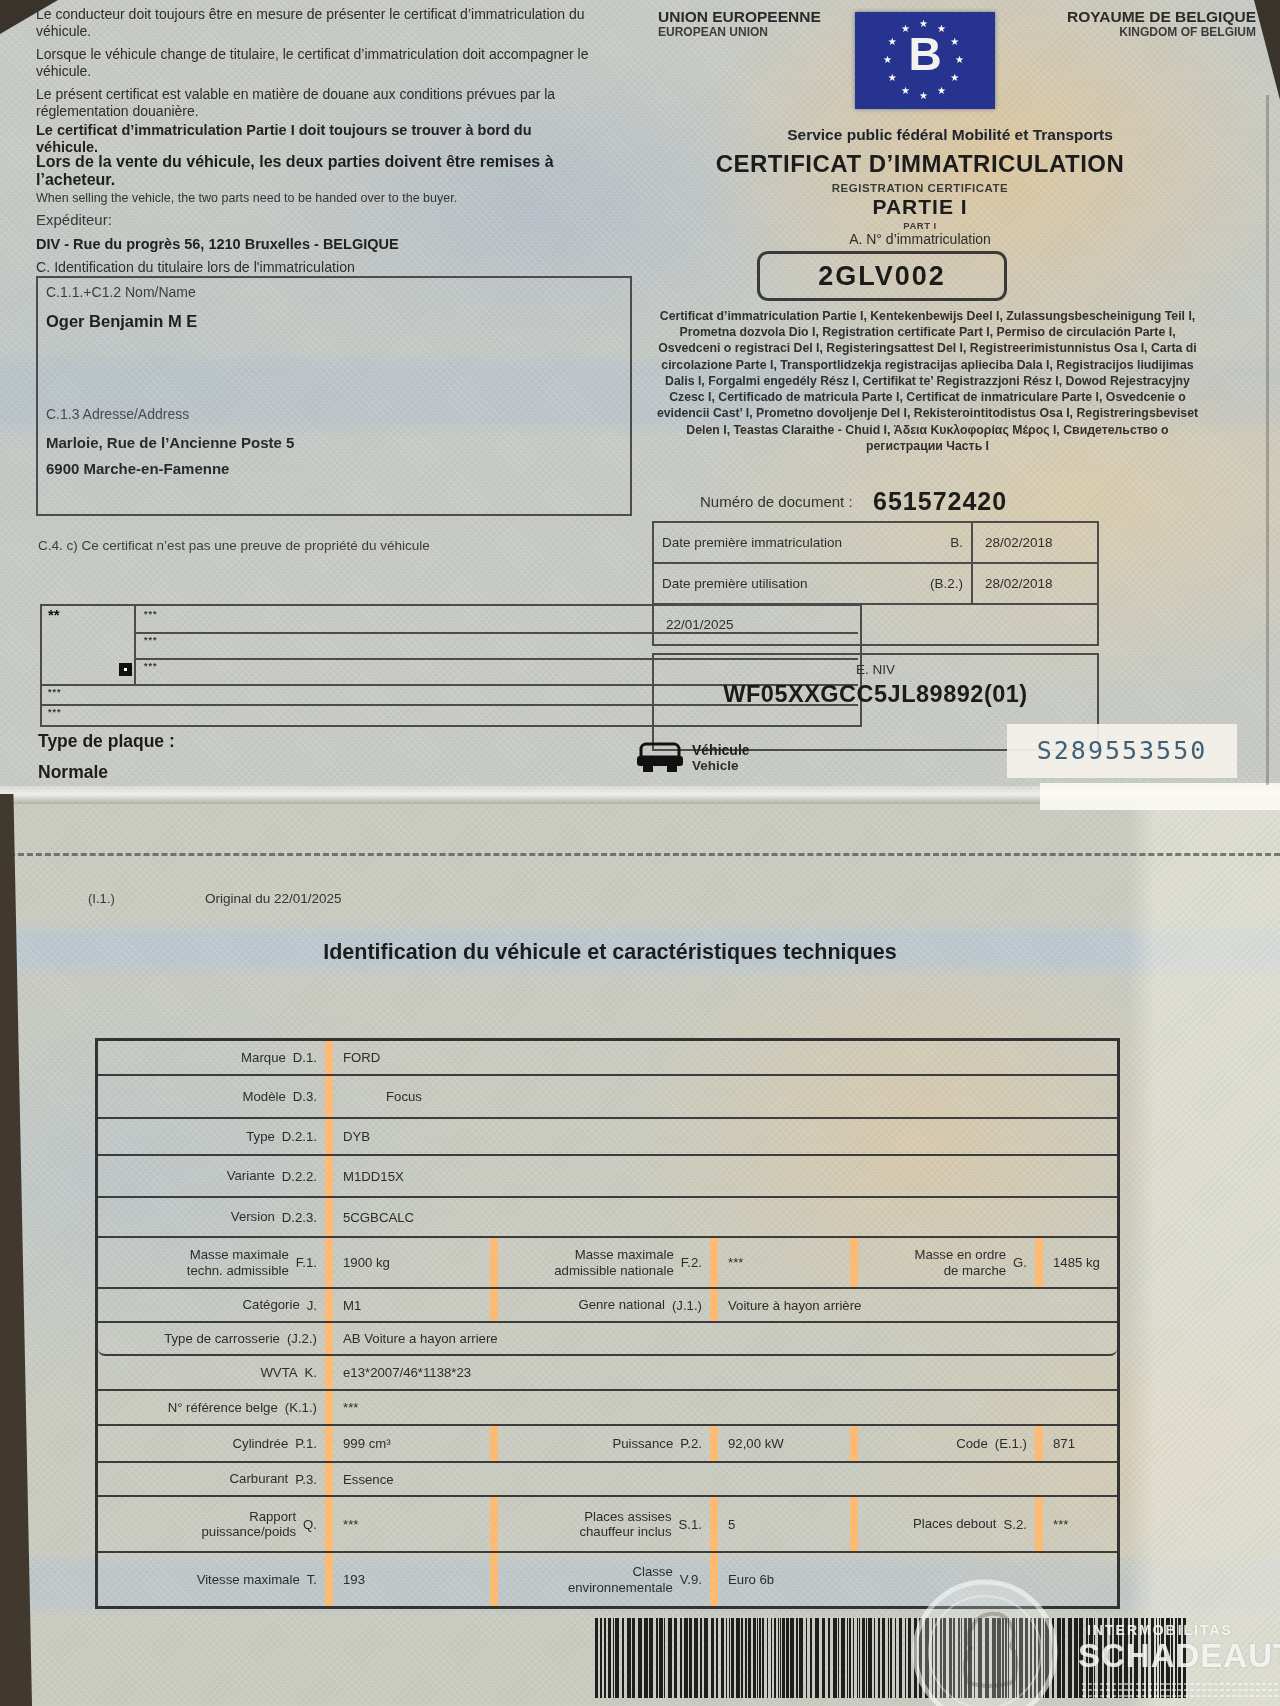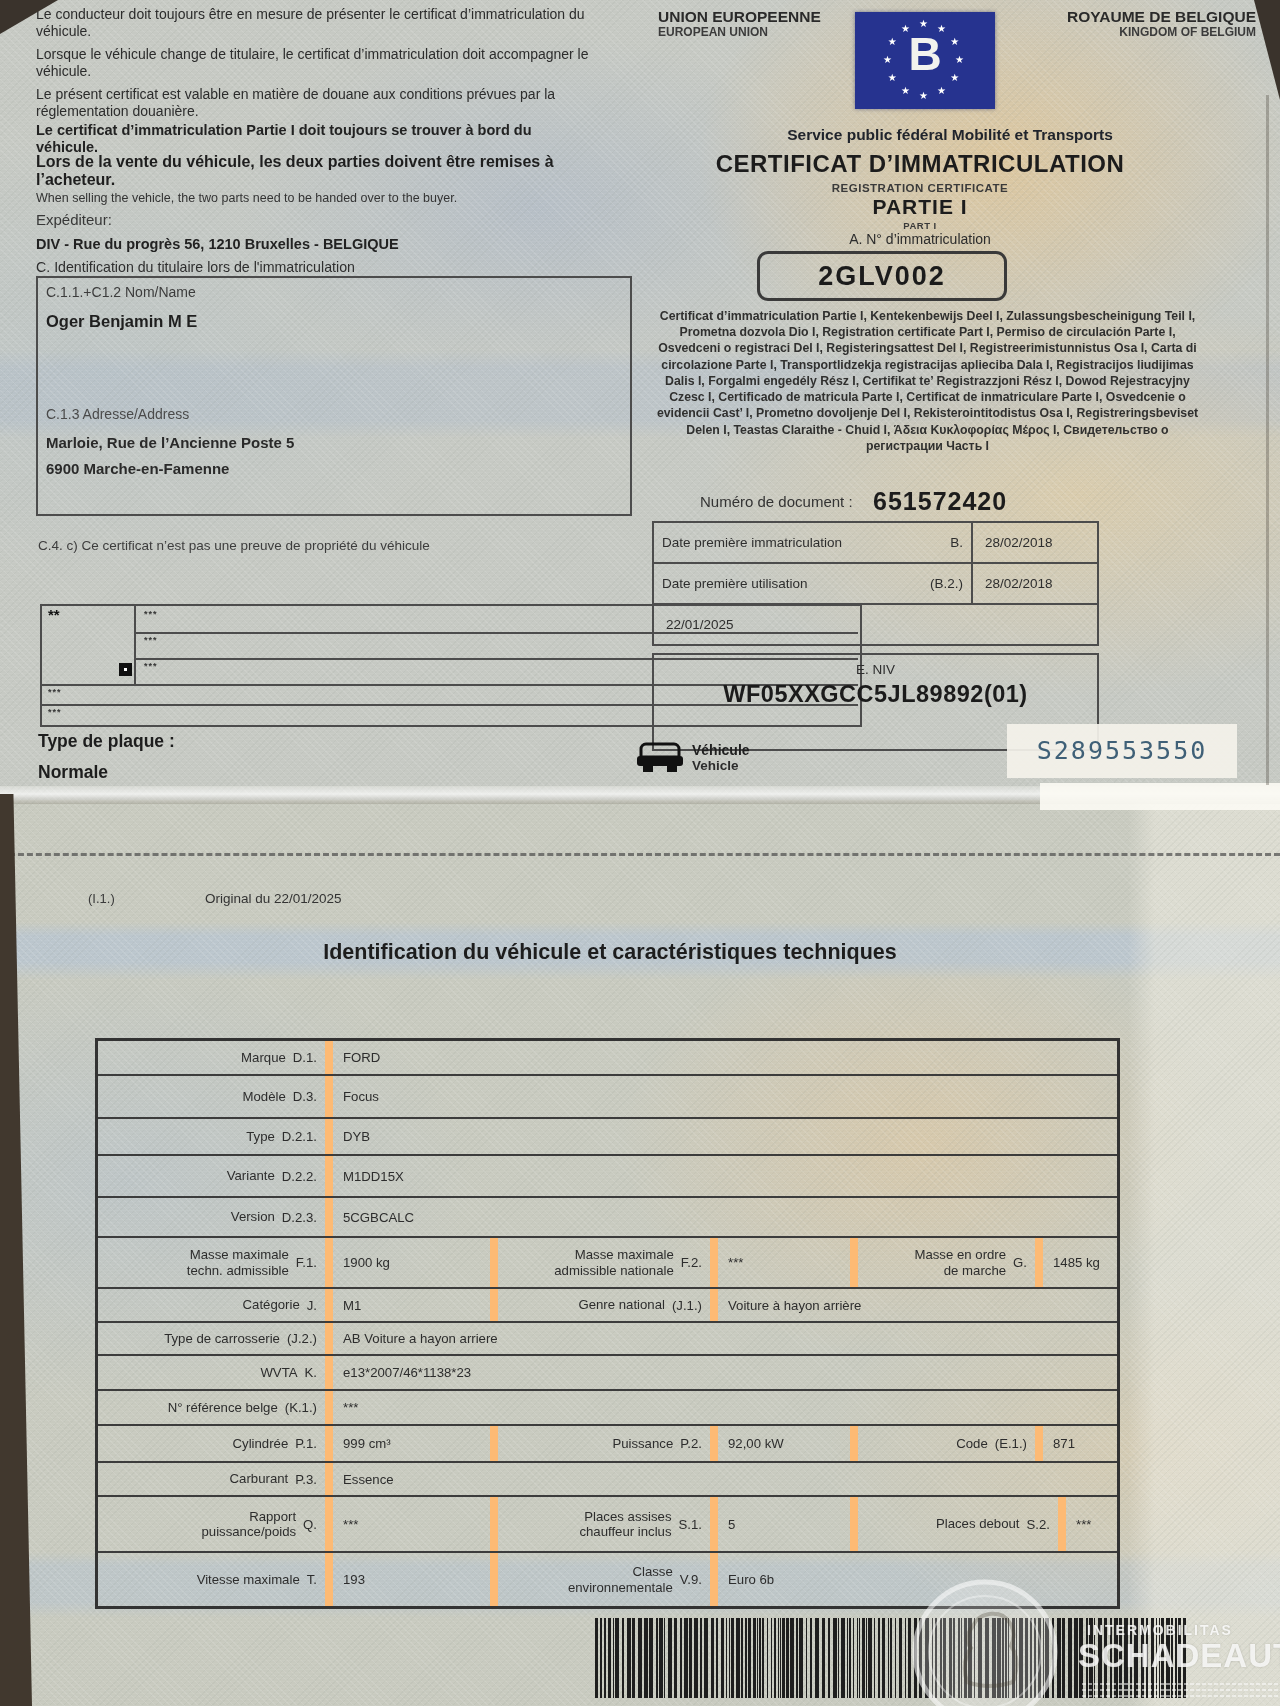--- a/index.html
+++ b/index.html
@@ -264,21 +264,21 @@
           <span class="lab">Marque</span>
           <span class="code">D.1.</span>
         </div>
         <div class="tcell tvalue" style="flex: 1 1 auto;">FORD</div>
       </div>
       <div class="trow" style="height: 43px;">
         <div class="tcell tlabel" style="flex: 0 0 235px;">
           <span class="lab">Modèle</span>
           <span class="code">D.3.</span>
         </div>
-        <div class="tcell tvalue" style="flex: 1 1 auto;">Focus</div>
+        <div class="tcell tvalue" style="flex: 1 1 auto; margin-left: 43px;">Focus</div>
       </div>
       <div class="trow" style="height: 37px;">
         <div class="tcell tlabel" style="flex: 0 0 235px;">
           <span class="lab">Type</span>
           <span class="code">D.2.1.</span>
         </div>
         <div class="tcell tvalue" style="flex: 1 1 auto;">DYB</div>
       </div>
       <div class="trow" style="height: 42px;">
         <div class="tcell tlabel" style="flex: 0 0 235px;">
@@ -319,21 +319,21 @@
           <span class="lab">Catégorie</span>
           <span class="code">J.</span>
         </div>
         <div class="tcell tvalue" style="flex: 0 0 165px;">M1</div>
         <div class="tcell tlabel" style="flex: 0 0 220px;">
           <span class="lab">Genre national</span>
           <span class="code">(J.1.)</span>
         </div>
         <div class="tcell tvalue" style="flex: 1 1 auto;">Voiture à hayon arrière</div>
       </div>
-      <div class="trow" style="height: 33px;">
+      <div class="trow" style="height: 33px; border-radius: 7px;">
         <div class="tcell tlabel" style="flex: 0 0 235px;">
           <span class="lab">Type de carrosserie</span>
           <span class="code">(J.2.)</span>
         </div>
         <div class="tcell tvalue" style="flex: 1 1 auto;">AB Voiture a hayon arriere</div>
       </div>
       <div class="trow" style="height: 35px;">
         <div class="tcell tlabel" style="flex: 0 0 235px;">
           <span class="lab">WVTA</span>
           <span class="code">K.</span>
@@ -377,21 +377,21 @@
 puissance/poids</span>
           <span class="code">Q.</span>
         </div>
         <div class="tcell tvalue" style="flex: 0 0 165px;">***</div>
         <div class="tcell tlabel" style="flex: 0 0 220px;">
           <span class="lab">Places assises
 chauffeur inclus</span>
           <span class="code">S.1.</span>
         </div>
         <div class="tcell tvalue" style="flex: 0 0 140px;">5</div>
-        <div class="tcell tlabel" style="flex: 0 0 185px; margin-left: 23px;">
+        <div class="tcell tlabel" style="flex: 0 0 185px;">
           <span class="lab">Places debout</span>
           <span class="code">S.2.</span>
         </div>
         <div class="tcell tvalue" style="flex: 1 1 auto;">***</div>
       </div>
       <div class="trow" style="height: 53px;">
         <div class="tcell tlabel" style="flex: 0 0 235px;">
           <span class="lab">Vitesse maximale</span>
           <span class="code">T.</span>
         </div>

